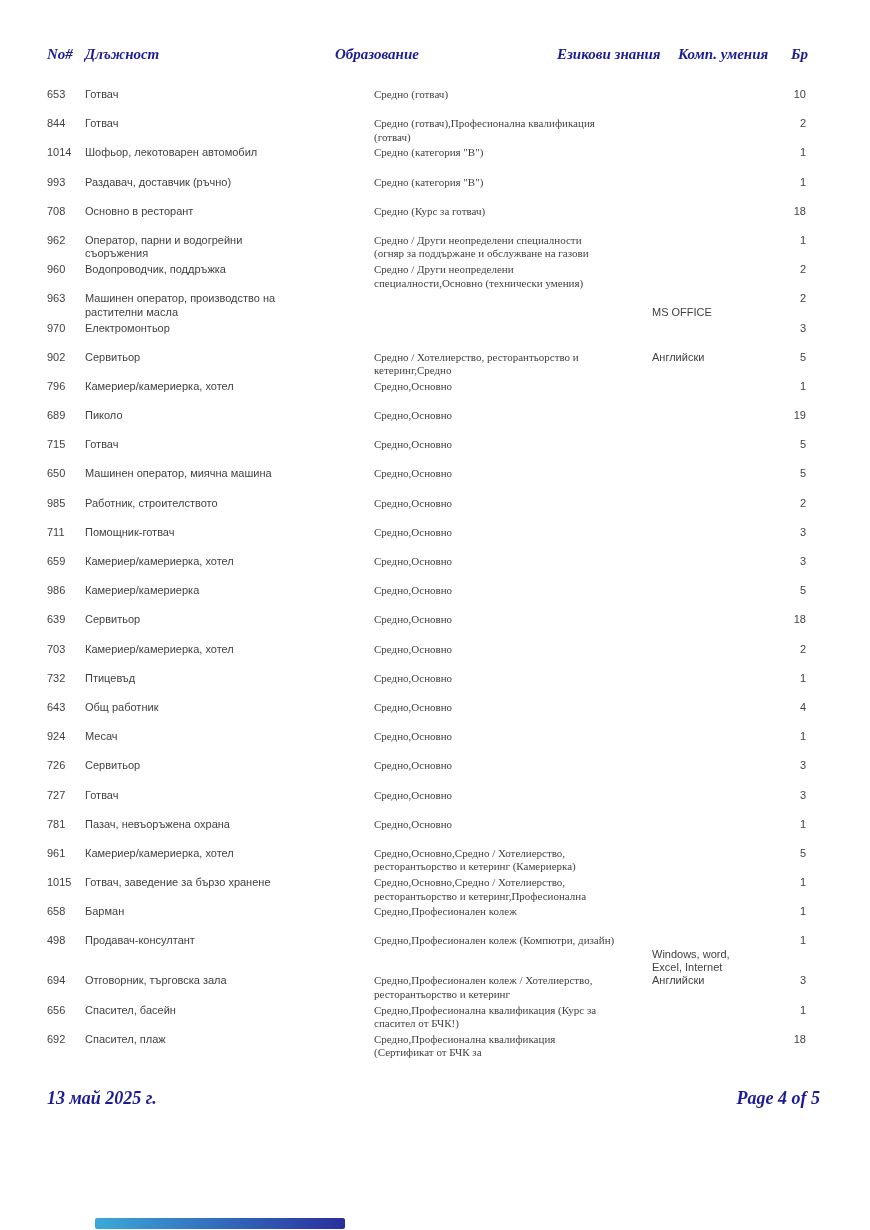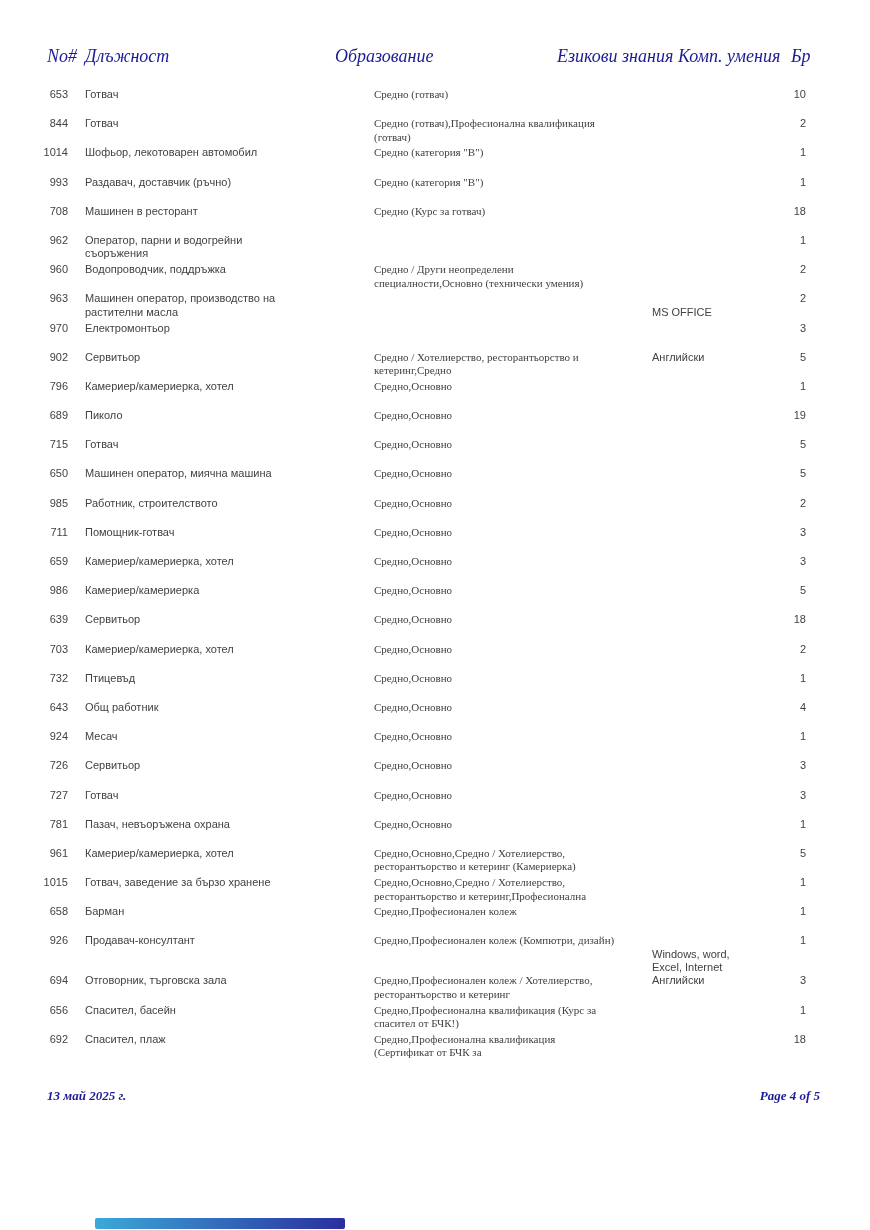--- a/index.html
+++ b/index.html
@@ -1,39 +1,39 @@
 <!DOCTYPE html>
 <html style="--heading: #1c1c96; --body: #424242; --bar-start: #3ba9d8; --bar-end: #2a2f9e;"><head>
 <meta charset="utf-8">
 <style>
   html,body{margin:0;padding:0;background:#ffffff;}
   .page{position:relative;width:870px;height:1230px;background:#ffffff;overflow:hidden;
         font-family:"Liberation Sans",sans-serif;}
   
   .thead{position:absolute;top:46px;left:0;width:100%;height:20px;
-         font-family:"Liberation Serif",serif;font-weight:normal;font-style:italic;
-         font-size:18px;color:var(--heading,#1c1c96);}
+         font-family:"Liberation Serif",serif;font-weight:bold;font-style:italic;
+         font-size:15px;color:var(--heading,#1c1c96);}
   .thead span{position:absolute;white-space:nowrap;}
   .h-no{left:47px;}  .h-pos{left:85px;}  .h-edu{left:335px;}
   .h-lang{left:557px;} .h-comp{left:678px;} .h-cnt{left:791px;}
   
   .rows{position:absolute;top:88px;left:0;width:100%;}
   .row{position:relative;height:29.2px;}
   .row.tall{height:40px;}
   .row div{position:absolute;top:0;font-size:11px;line-height:13.5px;
            color:var(--body,#424242);white-space:pre-line;}
-  .c-no {left:32px;width:36px;text-align:right;}
+  .c-no {left:47px;width:36px;}
   .c-pos{left:85px;width:285px;}
   .c-edu{left:374px;width:292px;font-family:Liberation Serif, serif;}
   .c-skl{left:652px;width:112px;}
   .c-cnt{left:752px;width:54px;text-align:right;white-space:nowrap;}
   
   .footer{position:absolute;top:1088px;left:0;width:100%;height:18px;
           font-family:"Liberation Serif",serif;font-weight:bold;font-style:italic;
-          font-size:13px;color:var(--heading,#1c1c96);}
+          font-size:18px;color:var(--heading,#1c1c96);}
   .f-date{position:absolute;left:47px;}
   .f-page{position:absolute;right:50px;}
   
   .bottom-bar{position:absolute;left:95px;top:1218px;width:250px;height:11px;
               background:linear-gradient(to right,var(--bar-start,#3ba9d8),var(--bar-end,#2a2f9e));
               border-radius:2px;}
 </style>
 </head>
 <body>
 
@@ -73,29 +73,31 @@
       </div>
       <div class="row">
         <div class="c-no">993</div>
         <div class="c-pos">Раздавач, доставчик (ръчно)</div>
         <div class="c-edu">Средно (категория "B")</div>
         <div class="c-skl"></div>
         <div class="c-cnt">1</div>
       </div>
       <div class="row">
         <div class="c-no">708</div>
-        <div class="c-pos">Машинен в ресторант</div>
+        <div class="c-pos">Основно в ресторант</div>
         <div class="c-edu">Средно (Курс за готвач)</div>
         <div class="c-skl"></div>
         <div class="c-cnt">18</div>
       </div>
       <div class="row">
         <div class="c-no">962</div>
         <div class="c-pos">Оператор, парни и водогрейни
 съоръжения</div>
+        <div class="c-edu">Средно / Други неопределени специалности
+(огняр за поддържане и обслужване на газови</div>
         <div class="c-skl"></div>
         <div class="c-cnt">1</div>
       </div>
       <div class="row">
         <div class="c-no">960</div>
         <div class="c-pos">Водопроводчик, поддръжка</div>
         <div class="c-edu">Средно / Други неопределени
 специалности,Основно (технически умения)</div>
         <div class="c-skl"></div>
         <div class="c-cnt">2</div>
@@ -250,21 +252,21 @@
         <div class="c-cnt">1</div>
       </div>
       <div class="row">
         <div class="c-no">658</div>
         <div class="c-pos">Барман</div>
         <div class="c-edu">Средно,Професионален колеж</div>
         <div class="c-skl"></div>
         <div class="c-cnt">1</div>
       </div>
       <div class="row tall">
-        <div class="c-no">926</div>
+        <div class="c-no">498</div>
         <div class="c-pos">Продавач-консултант</div>
         <div class="c-edu">Средно,Професионален колеж (Компютри, дизайн)</div>
         <div class="c-skl" style="padding-top: 13.5px;">Windows, word,
 Excel, Internet</div>
         <div class="c-cnt">1</div>
       </div>
       <div class="row">
         <div class="c-no">694</div>
         <div class="c-pos">Отговорник, търговска зала</div>
         <div class="c-edu">Средно,Професионален колеж / Хотелиерство,

